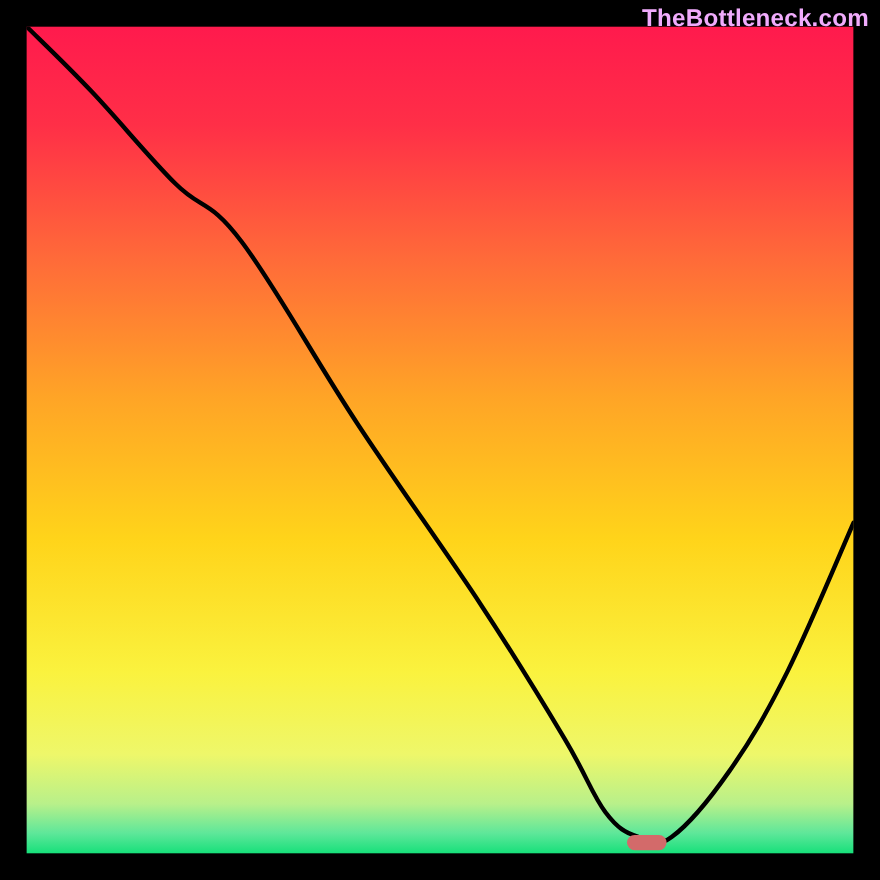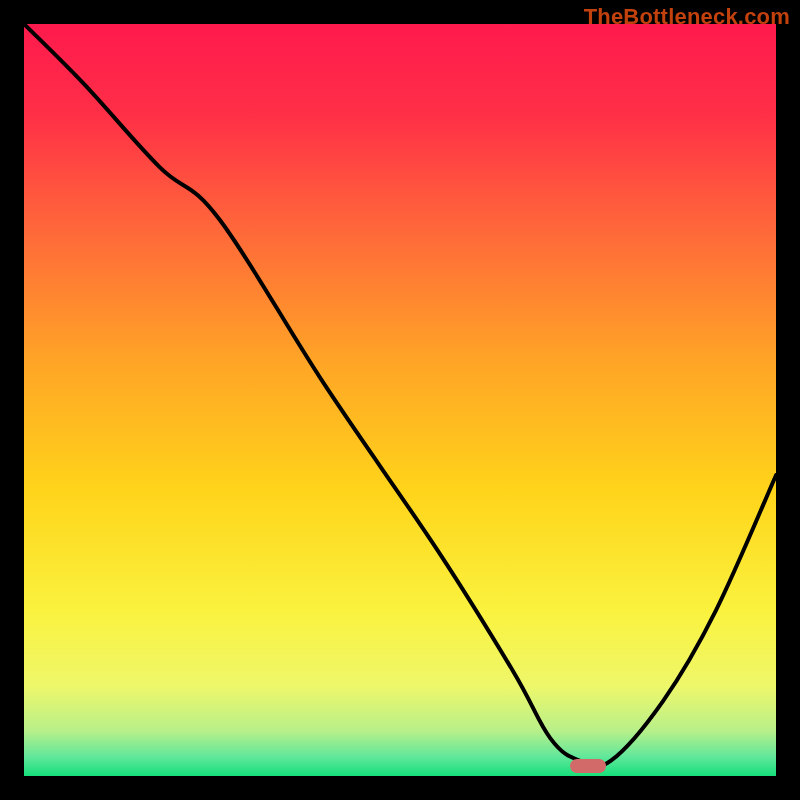--- a/index.html
+++ b/index.html
@@ -26,21 +26,21 @@
     height: 752px;
     
   }
   .watermark {
     position: absolute;
     top: 4px;
     right: 10px;
     font-family: Arial, Helvetica, sans-serif;
     font-size: 22px;
     font-weight: 600;
-    color: #c2410c;
+    color: #f0abfc;
     letter-spacing: 0.2px;
   }
   svg.curve {
     position: absolute;
     left: 0;
     top: 0;
   }
   .marker {
     position: absolute;
     width: 36px;

